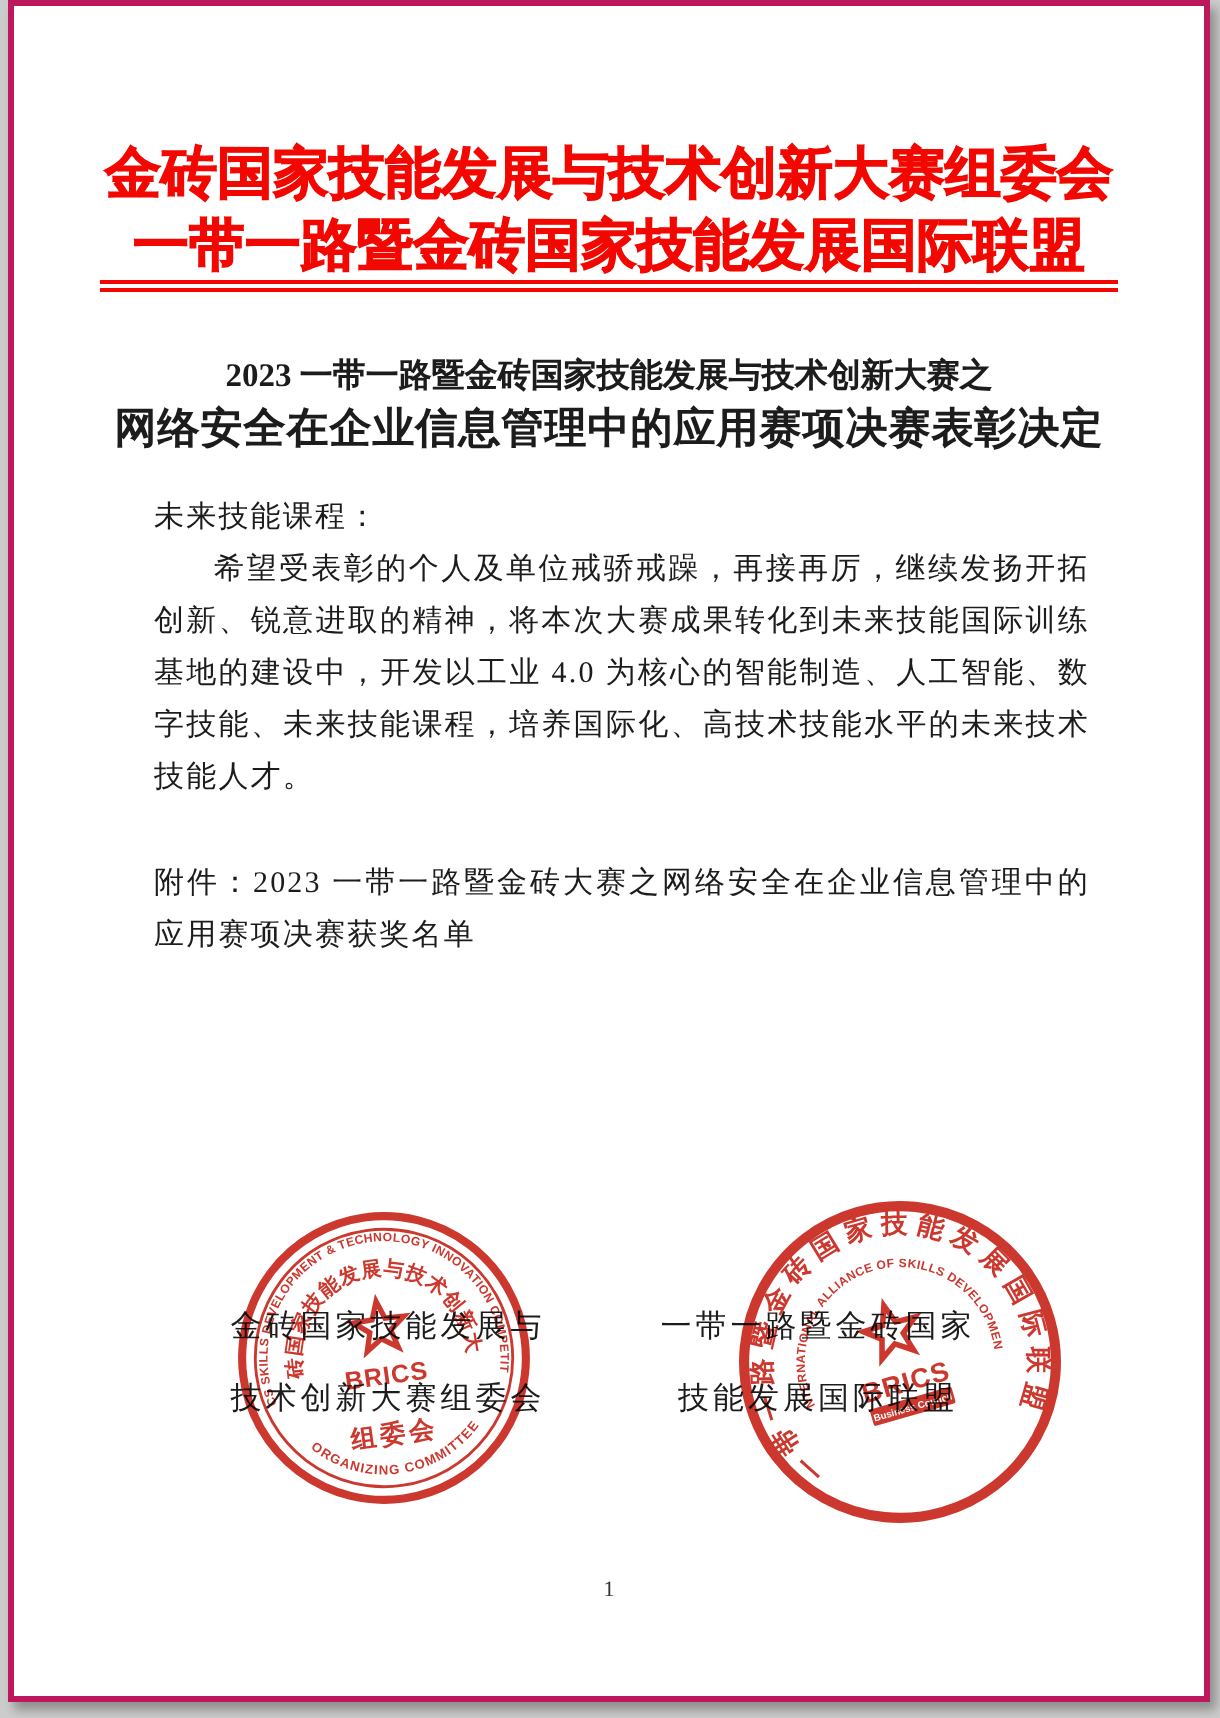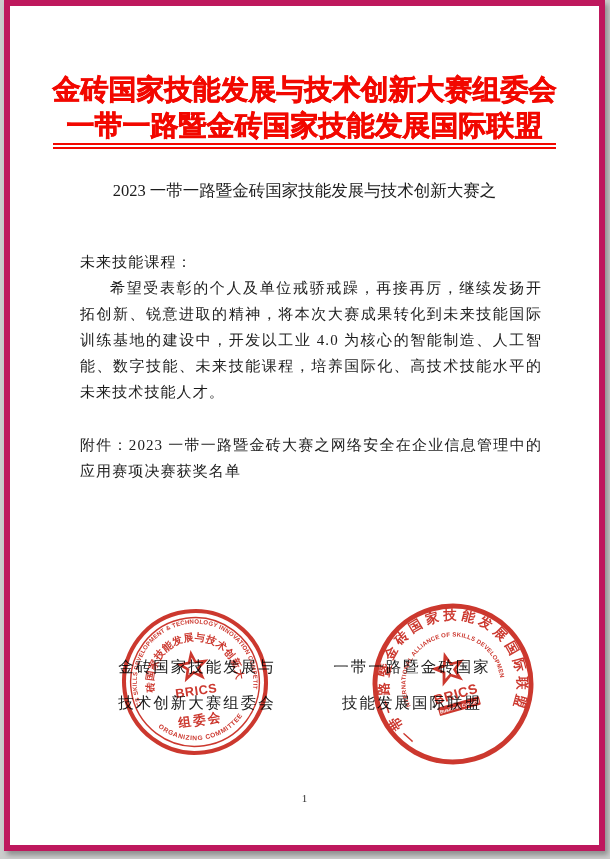--- a/index.html
+++ b/index.html
@@ -14,21 +14,21 @@
     background:#cccccc;
     font-family:"Liberation Serif","DejaVu Serif",serif;
     color:var(--text-color);
     position:relative;
     overflow:hidden;
   }
   .page{
     position:absolute;left:4px;top:0;
     width:601px;height:851px;
     background:var(--page-bg);
-    border:6px solid #be185d;
+    border:3px solid #be185d;
     box-shadow:3px 4px 5px rgba(0,0,0,0.30);
   }
   
   .letterhead{
     position:absolute;top:66px;left:0;right:0;
     text-align:center;
     color:var(--accent-red);
     font-weight:900;
     font-size:28px;
     line-height:36px;
@@ -43,21 +43,21 @@
     border-bottom:2px solid var(--accent-red);
   }
   .doc-no{
     position:absolute;top:147px;right:45px;
     font-size:14.5px;
     letter-spacing:1px;
   }
   
   .title1{
     position:absolute;top:174px;left:0;right:0;
-    text-align:center;font-weight:normal;font-size:16.5px;
+    text-align:center;font-weight:bold;font-size:16.5px;
   }
   .title2{
     position:absolute;top:197px;left:0;right:0;
     text-align:center;font-weight:bold;font-size:21px;
     letter-spacing:0.5px;
   }
   
   .body-text{
     position:absolute;top:243px;left:70px;right:57px;
     font-size:15px;line-height:26px;
@@ -111,20 +111,21 @@
 
   <div class="letterhead">
     <div>金砖国家技能发展与技术创新大赛组委会</div>
     <div>一带一路暨金砖国家技能发展国际联盟</div>
   </div>
 
   <div class="red-rule"></div>
 
 
   <div class="title1">2023 一带一路暨金砖国家技能发展与技术创新大赛之</div>
+  <div class="title2">网络安全在企业信息管理中的应用赛项决赛表彰决定</div>
 
   <div class="body-text">
     <p>未来技能课程：</p>
     <p class="indent">希望受表彰的个人及单位戒骄戒躁，再接再厉，继续发扬开拓创新、锐意进取的精神，将本次大赛成果转化到未来技能国际训练基地的建设中，开发以工业 4.0 为核心的智能制造、人工智能、数字技能、未来技能课程，培养国际化、高技术技能水平的未来技术技能人才。</p>
     <p class="attachment">附件：2023 一带一路暨金砖大赛之网络安全在企业信息管理中的应用赛项决赛获奖名单</p>
   </div>
 
   <div class="sig left">
     <div>金砖国家技能发展与</div>
     <div>技术创新大赛组委会</div>

